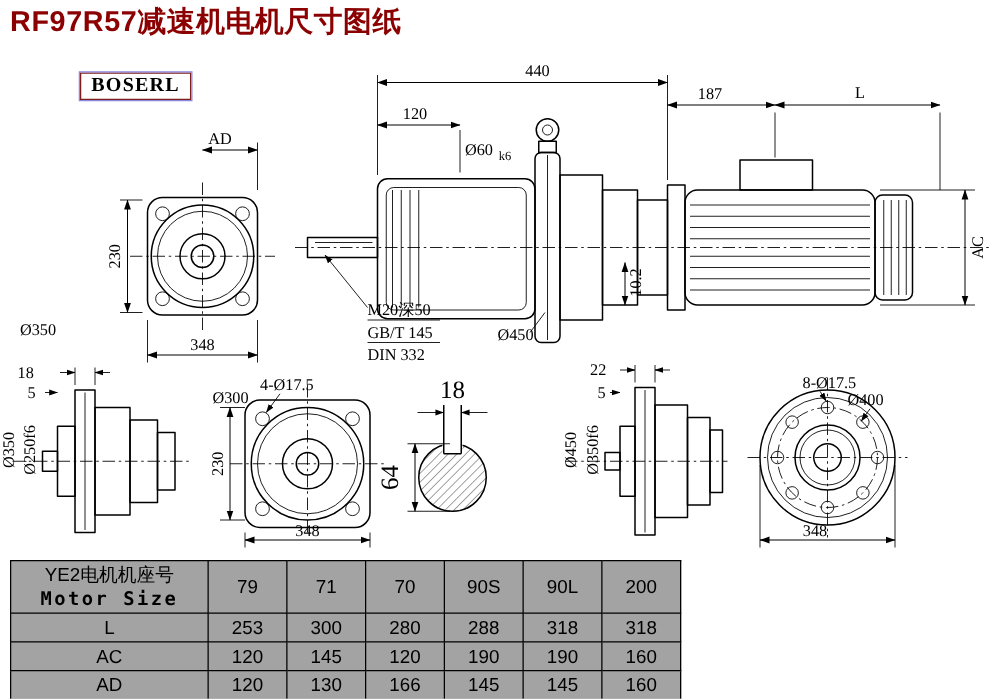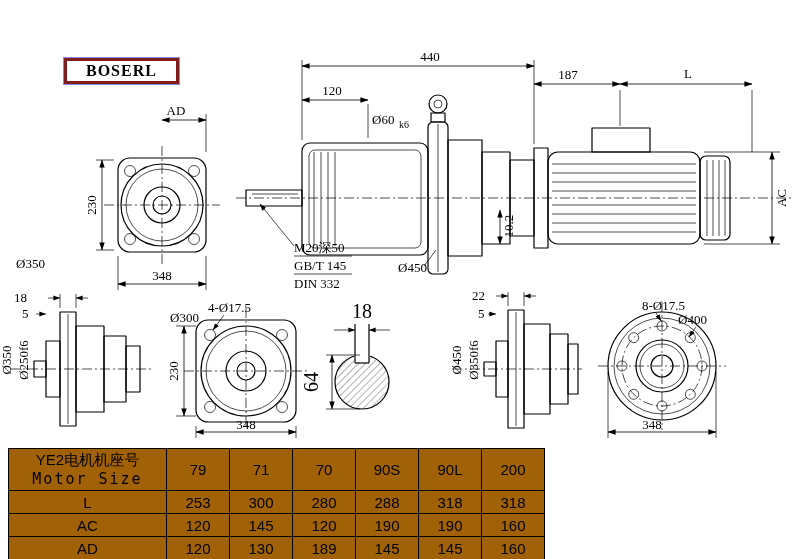--- a/index.html
+++ b/index.html
@@ -1,46 +1,47 @@
 <!DOCTYPE html>
 <html><head>
 <meta charset="utf-8">
 <style>
   html,body { margin:0; padding:0; background:#fff; }
   .page { position:relative; width:800px; height:559px; background:#fff; overflow:hidden;
           font-family:"Liberation Sans", sans-serif; }
   .title { position:absolute; left:8px; top:2px; margin:0; font:bold 23px "Liberation Sans", sans-serif;
            color:#8b0000; letter-spacing:0.5px; }
-  .brand { position:absolute; left:64px; top:58px; border:3px solid #7f1d1d; outline:1px solid #8888dd;
-           padding:1px 19px; font:bold 16px "Liberation Serif", serif; color:#000; letter-spacing:1px; background:#fff; }
+  .brand { position:absolute; left:64px; top:58px; border:1px solid #7f1d1d; outline:1px solid #8888dd;
+           padding:1px 8px; font:bold 16px "Liberation Serif", serif; color:#000; letter-spacing:1px; background:#fff; }
   svg.drawing { position:absolute; left:0; top:0; }
   
   .o    { stroke:#000; stroke-width:1.2; fill:none; stroke-linejoin:round; }
   .thin { stroke:#000; stroke-width:0.7; fill:none; }
   .cl   { stroke:#000; stroke-width:0.7; fill:none; stroke-dasharray:10 3 2 3; }
   .dim  { stroke:#000; stroke-width:0.8; fill:none; }
   text  { fill:#000; }
   .d    { font:13px "Liberation Serif", serif; }
   .dsub { font:10px "Liberation Serif", serif; }
   .big  { font:20px "Liberation Serif", serif; }
   marker path { fill:#000; stroke:none; }
   
   .size-table { position:absolute; left:8px; top:448px; border-collapse:collapse; table-layout:fixed;
-                width:536px; background:#a16207; }
+                width:536px; background:#a3a3a3; }
   .size-table td { border:1px solid #000; text-align:center; vertical-align:middle;
                    font:15px "Liberation Sans", sans-serif; padding:0; }
   .size-table tr.hd { height:42px; }
   .size-table tr.dr { height:23px; }
-  .hdr-en { font-family:"DejaVu Sans Mono", monospace; letter-spacing:2px; }
+  .hdr-en { font-family:"DejaVu Sans Mono", monospace; letter-spacing:2px;font-weight:bold; }
 </style>
 </head>
 <body>
 
 <div class="page">
 
+  <h1 class="title">RF97R57减速机电机尺寸图纸</h1>
   <div class="brand">BOSERL</div>
 
   <svg class="drawing" width="800" height="448" viewBox="0 0 800 448">
     <defs>
       <marker id="arr" viewBox="0 0 10 10" refX="9.5" refY="5" markerWidth="10" markerHeight="10" orient="auto-start-reverse">
         <path d="M0,1.6 L10,5 L0,8.4 z"></path>
       </marker>
       <pattern id="hatch" width="5" height="5" patternUnits="userSpaceOnUse" patternTransform="rotate(45)">
         <line x1="0" y1="0" x2="0" y2="5" stroke="#444" stroke-width="0.8"></line>
       </pattern>
@@ -298,21 +299,21 @@
         <td>145</td>
         <td>120</td>
         <td>190</td>
         <td>190</td>
         <td>160</td>
       </tr>
       <tr class="dr">
         <td>AD</td>
         <td>120</td>
         <td>130</td>
-        <td>189</td>
+        <td>166</td>
         <td>145</td>
         <td>145</td>
         <td>160</td>
       </tr>
     </tbody>
   </table>
 
 </div>
 
 </body></html>

